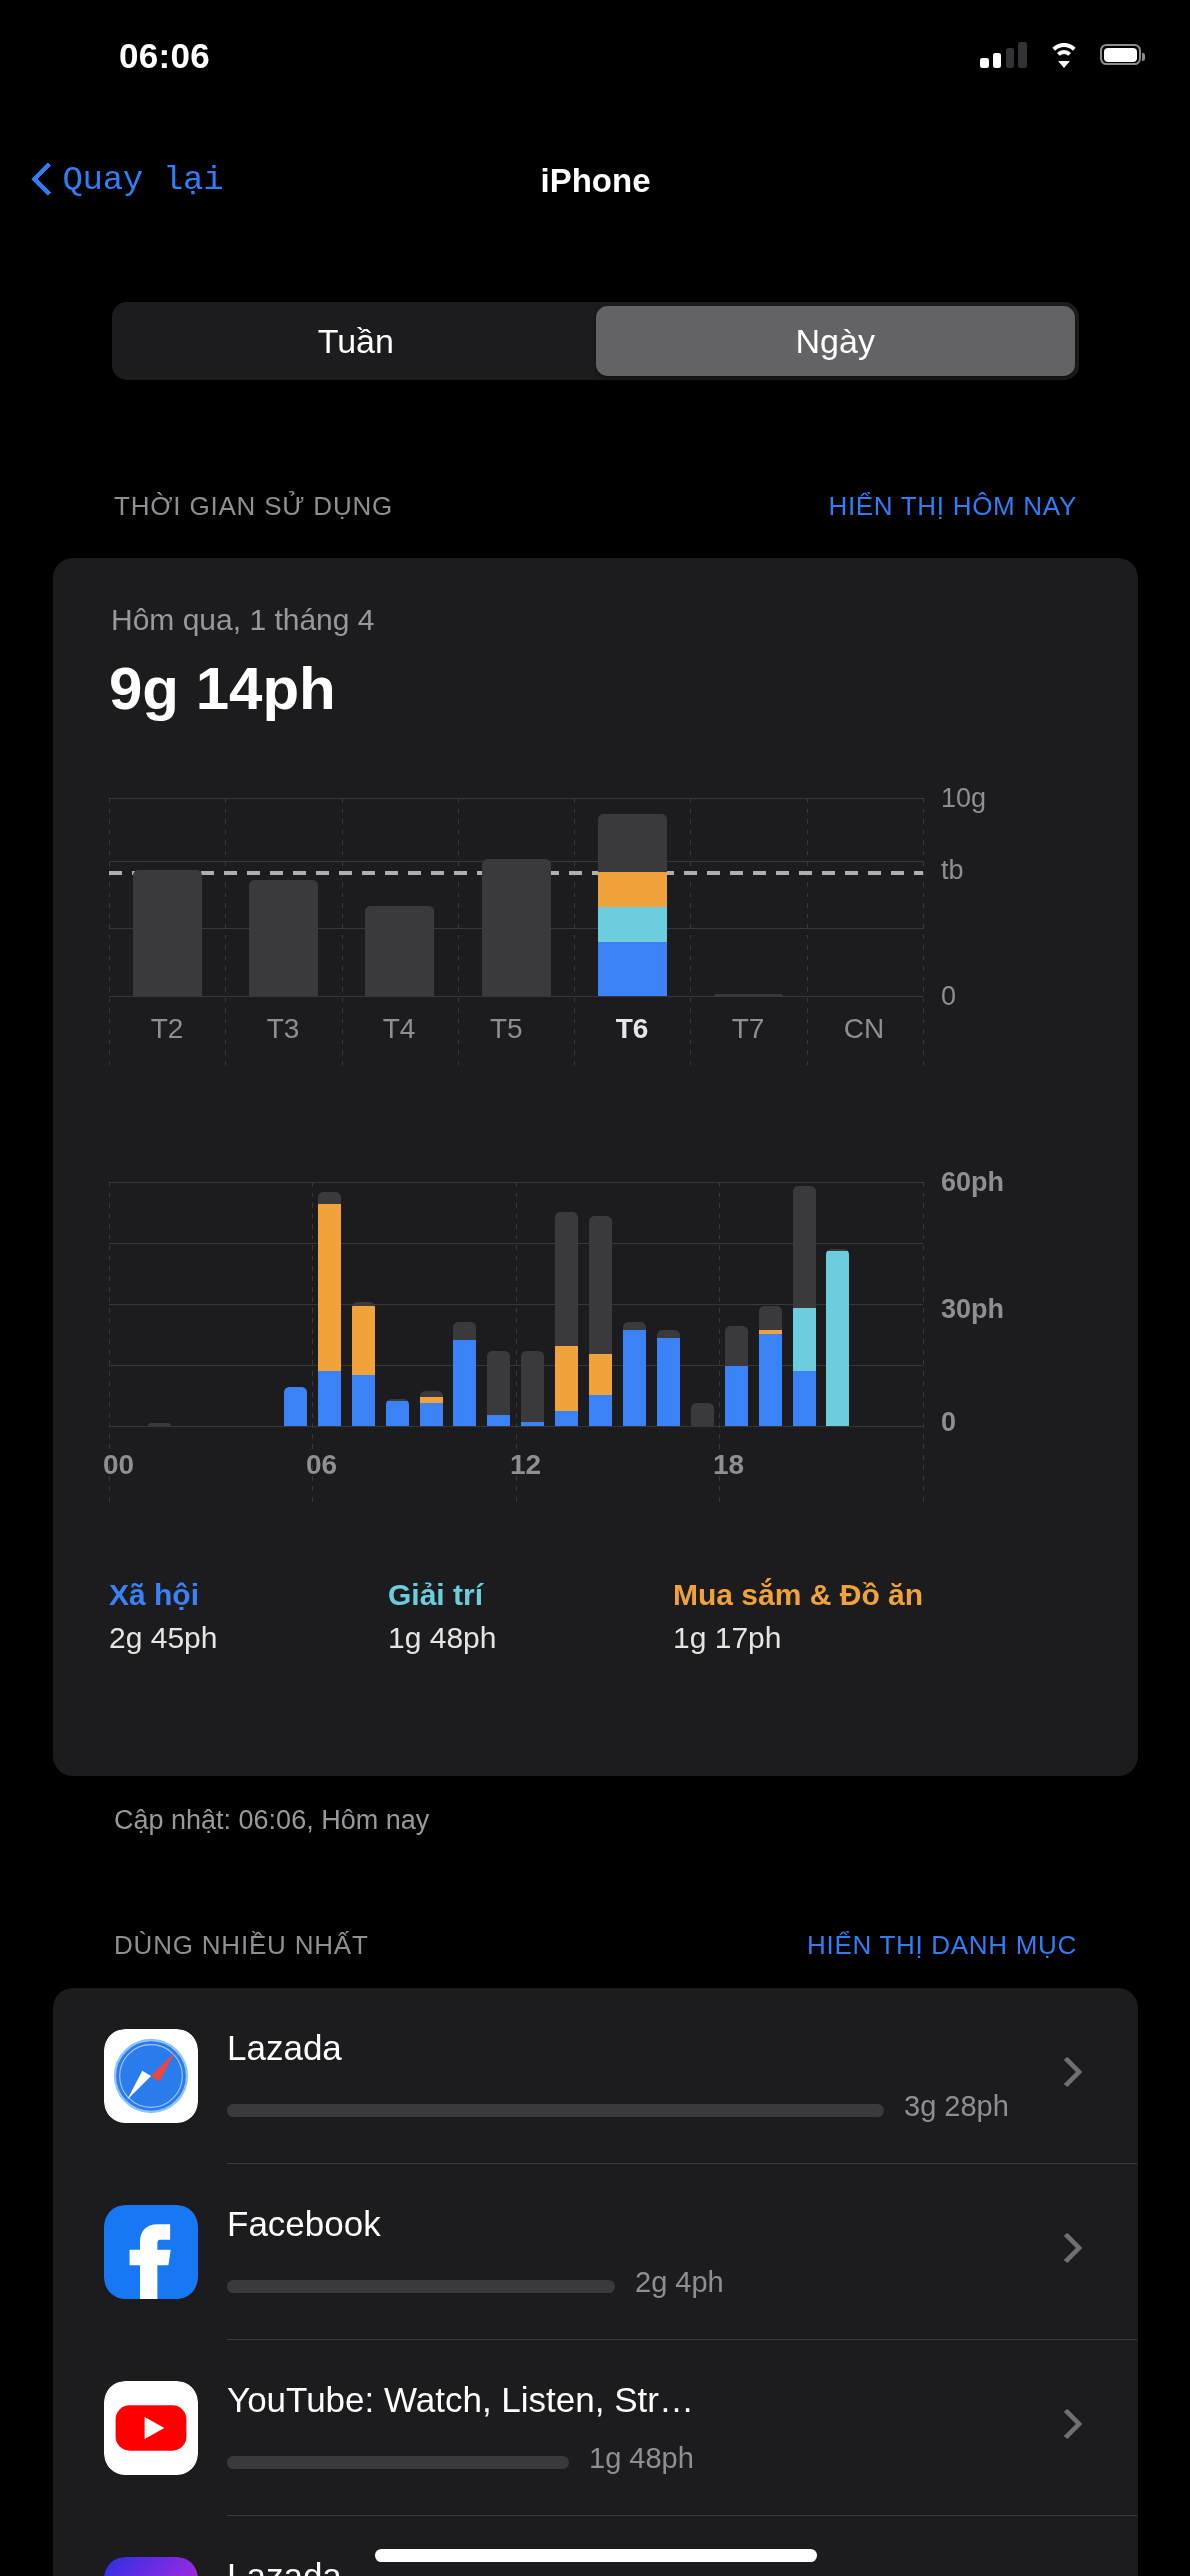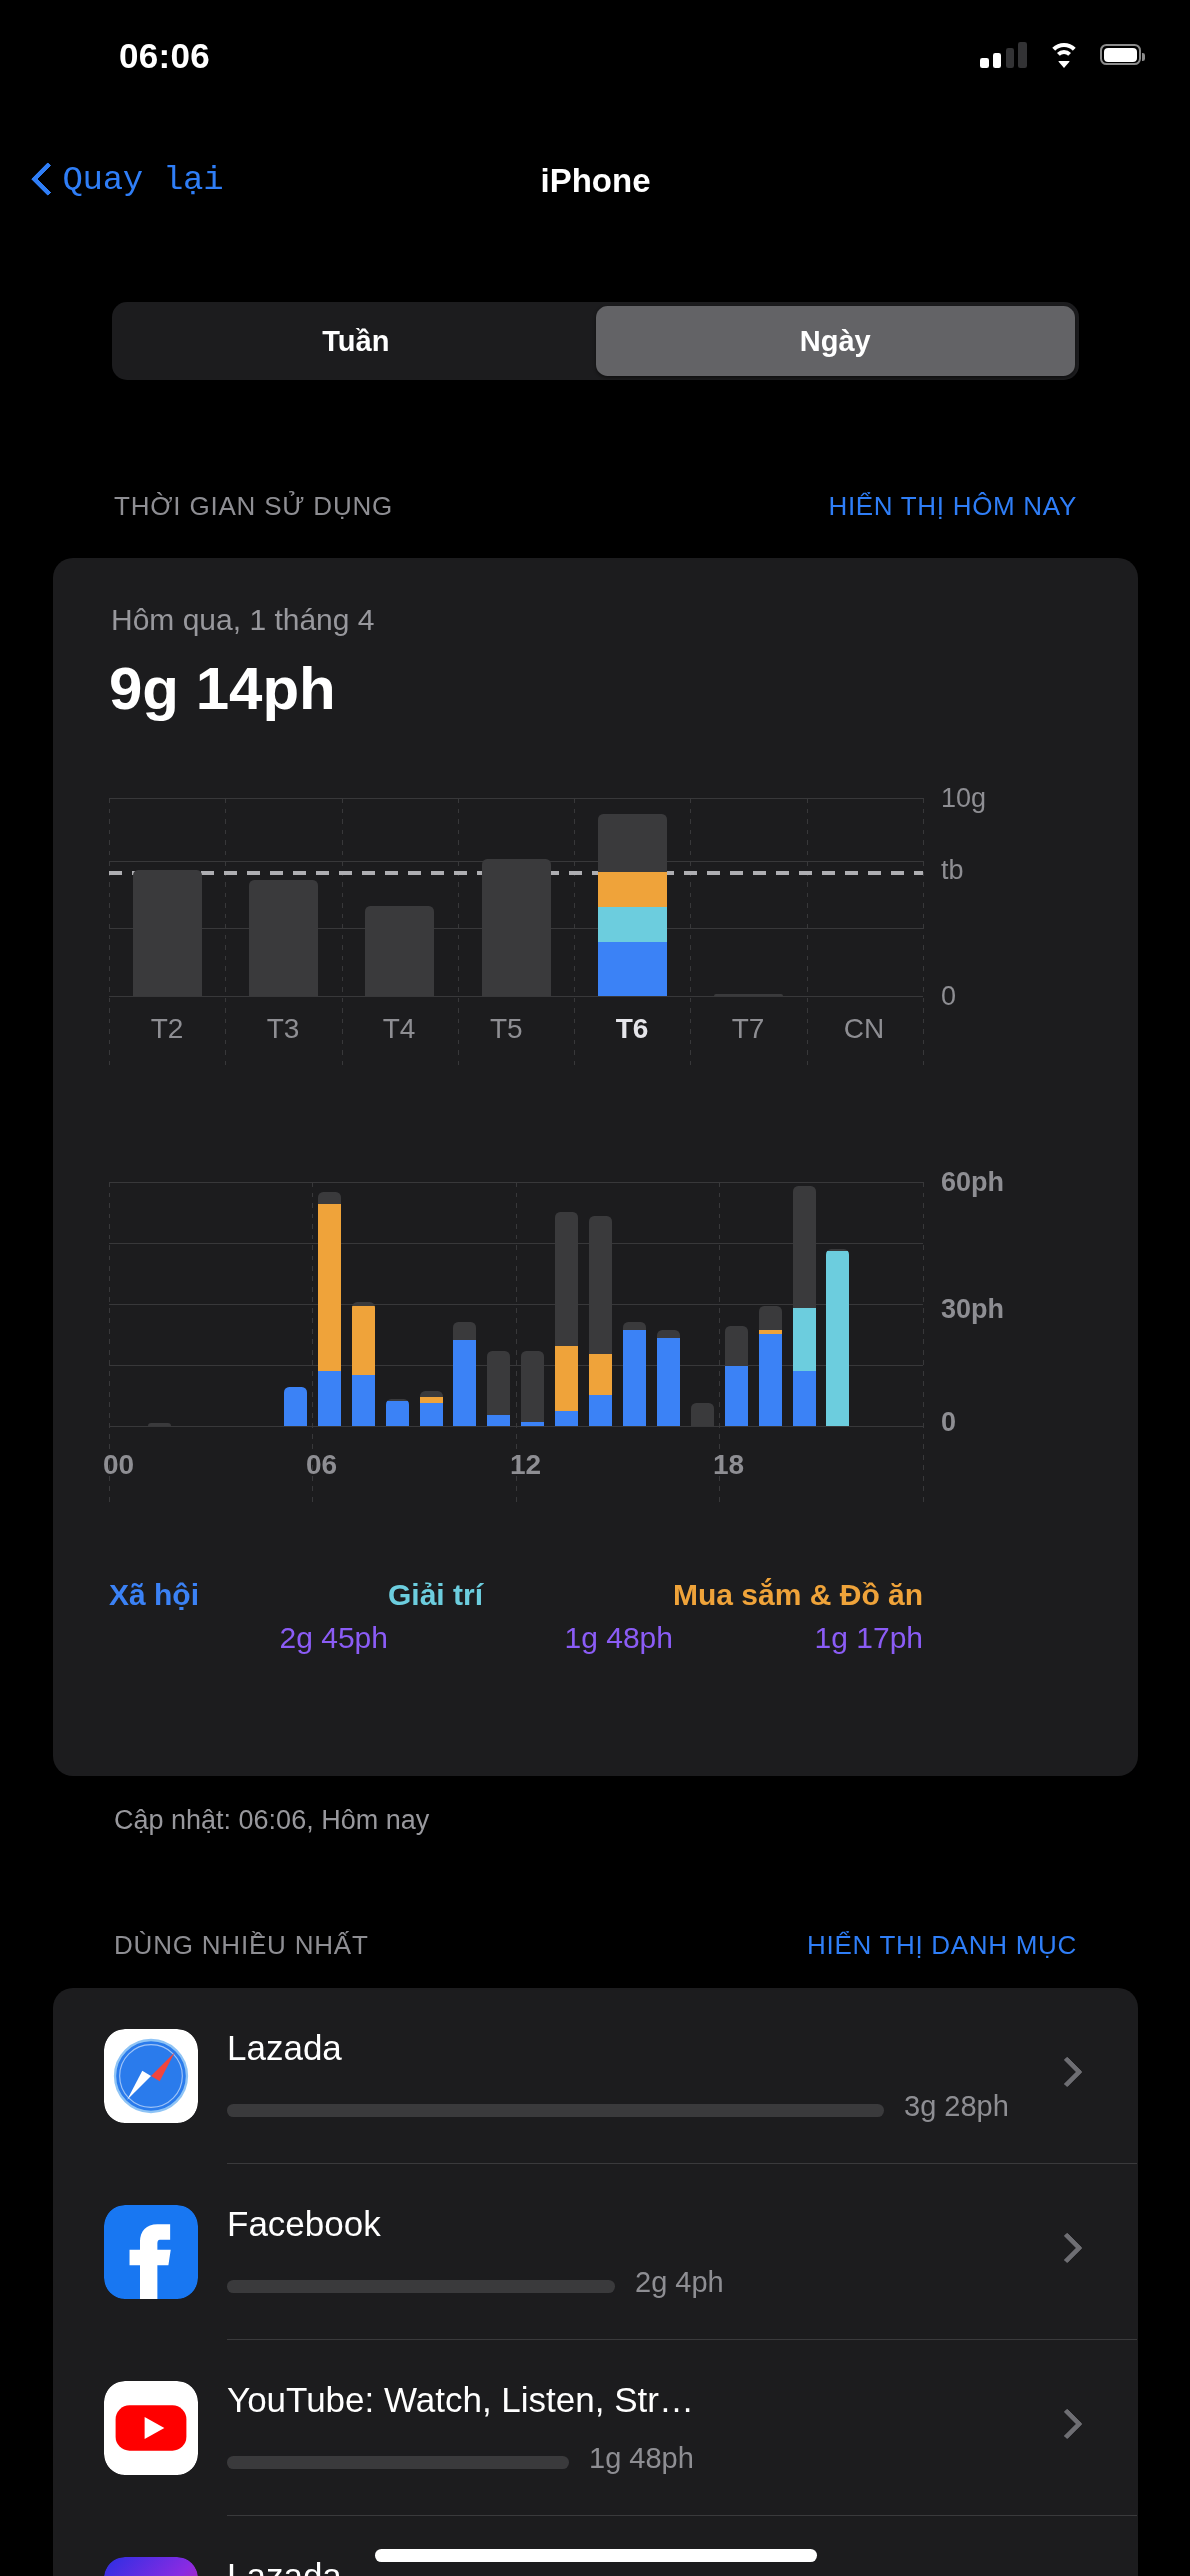--- a/index.html
+++ b/index.html
@@ -55,21 +55,21 @@
   .back-label{ color:#2F7EF7; font-size:34px; letter-spacing:-0.3px;}
   .nav-title{ position:absolute; left:0; right:0; top:8.1px; text-align:center;
      font-size:33px; font-weight:bold; color:#fff;}
 
   
   .segmented{
     position:absolute; left:112px; top:302px; width:967px; height:78px;
     background:#1C1C1E; border-radius:15px; display:flex; padding:4.1px;
   }
   .seg{ flex:1; display:flex; align-items:center; justify-content:center;
-    font-size:29px; font-weight:bold; color:#fff; border-radius:11.6px; cursor:pointer;}
+    font-size:34px; font-weight:normal; color:#fff; border-radius:11.6px; cursor:pointer;}
   .seg.active{ background:#636366; box-shadow:0 1.2px 3.5px rgba(0,0,0,.45);}
 
   
   .sec-head{ position:absolute; left:0; width:1191px; display:flex;
     justify-content:space-between; padding:0 114px; align-items:baseline;}
   .sec-title{ font-size:26px; color:#8E8E93; letter-spacing:0.8px;}
   .sec-action{ font-size:26px; color:#2F7EF7; letter-spacing:0.7px; cursor:pointer;}
 
   
   .card{ position:absolute; background:#1C1C1E; border-radius:20px;}
@@ -96,21 +96,21 @@
   .bar .seg-blue{ background:#3B82F6;}
   .bar .seg-cyan{ background:#6CCDDE;}
   .bar .seg-orange{ background:#EFA33A;}
   .bar .seg-gray{ background:#3A3A3C;}
   .bar > div{ width:100%; flex-shrink:0;}
 
   
   .legend{ position:absolute; left:56px; top:1020px; width:988px; display:flex;}
   .leg-item{ }
   .leg-name{ font-size:30px; font-weight:600;}
-  .leg-val{ font-size:30px; color:#8b5cf6; margin-top:9.3px;text-align:right;}
+  .leg-val{ font-size:30px; color:#e5e5e5; margin-top:9.3px;}
 
   .updated{ position:absolute; left:114px; top:1805px; font-size:27px; color:#98989D;}
 
   
   #apps-card{ left:53px; top:1988px; width:1085px; height:588px; border-radius:20px 20px 0 0;}
   .app-row{ position:absolute; left:0; width:1085px; height:176px; cursor:pointer;}
   .app-icon{ position:absolute; left:51px; top:41px; width:94px; height:94px; border-radius:21px; overflow:hidden;}
   .app-name{ position:absolute; left:174px; top:40px; font-size:35px; color:#fff; white-space:nowrap;}
   .app-bar-track{ position:absolute; left:174px; top:116px; height:12.8px; border-radius:6.4px; background:#3A3A3C;}
   .app-time{ position:absolute; top:102px; font-size:29px; color:#8E8E93; white-space:nowrap;}

